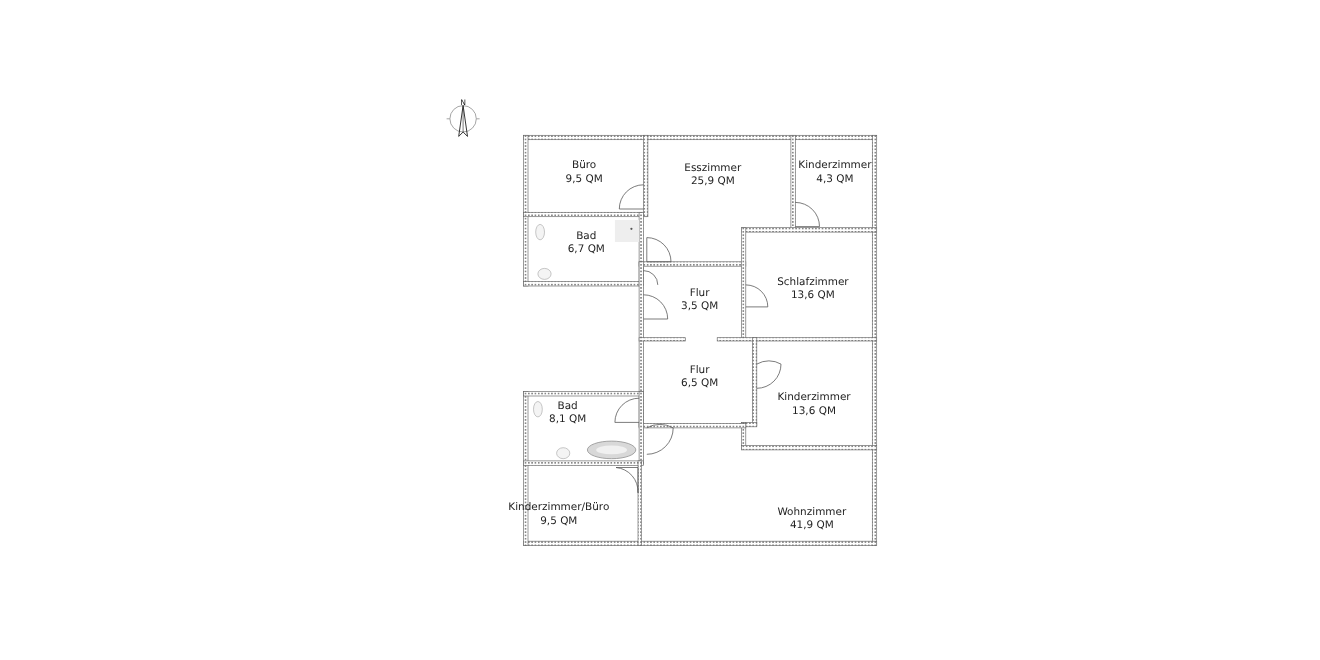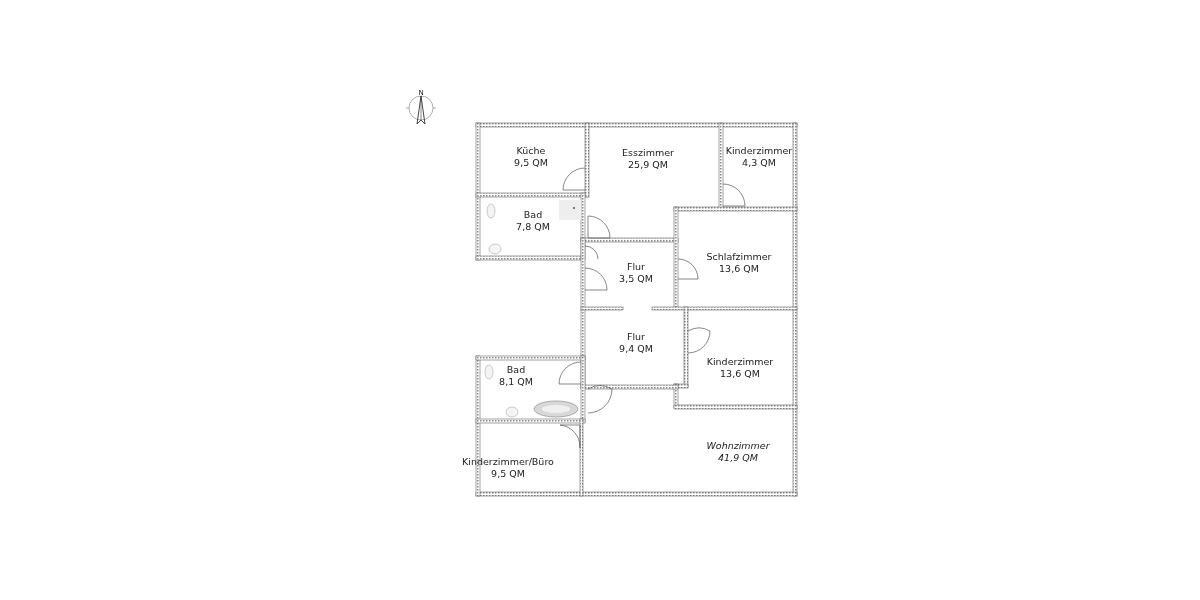--- a/index.html
+++ b/index.html
@@ -117,55 +117,55 @@
     <ellipse cx="556" cy="409" rx="22" ry="8" fill="#d8d8d8" stroke="#999" stroke-width="0.8"></ellipse>
     <ellipse cx="556" cy="409" rx="14" ry="4" fill="#f0f0f0" stroke="none"></ellipse>
   </g>
 </svg>
 
 <div class="lbl" style="left:421px; top:86px; font-size:0;">
     <span>N</span>
   </div>
 
 <div class="lbl" style="left:531px; top:145px;">
-  <span>Küche</span>
+  <span>Büro</span>
   <span>9,5 QM</span>
 </div>
 <div class="lbl" style="left:648px; top:147px;">
   <span>Esszimmer</span>
   <span>25,9 QM</span>
 </div>
 <div class="lbl" style="left:759px; top:145px;">
   <span>Kinderzimmer</span>
   <span>4,3 QM</span>
 </div>
 <div class="lbl" style="left:533px; top:209px;">
   <span>Bad</span>
-  <span>7,8 QM</span>
+  <span>6,7 QM</span>
 </div>
 <div class="lbl" style="left:636px; top:261px;">
   <span>Flur</span>
   <span>3,5 QM</span>
 </div>
 <div class="lbl" style="left:739px; top:251px;">
   <span>Schlafzimmer</span>
   <span>13,6 QM</span>
 </div>
 <div class="lbl" style="left:636px; top:331px;">
   <span>Flur</span>
-  <span>9,4 QM</span>
+  <span>6,5 QM</span>
 </div>
 <div class="lbl" style="left:740px; top:356px;">
   <span>Kinderzimmer</span>
   <span>13,6 QM</span>
 </div>
 <div class="lbl" style="left:516px; top:364px;">
   <span>Bad</span>
   <span>8,1 QM</span>
 </div>
 <div class="lbl" style="left:508px; top:456px;">
   <span>Kinderzimmer/Büro</span>
   <span>9,5 QM</span>
 </div>
-<div class="lbl" style="left:738px; top:440px;font-style:italic;">
+<div class="lbl" style="left:738px; top:460px;">
   <span>Wohnzimmer</span>
   <span>41,9 QM</span>
 </div>
 
 </body></html>

